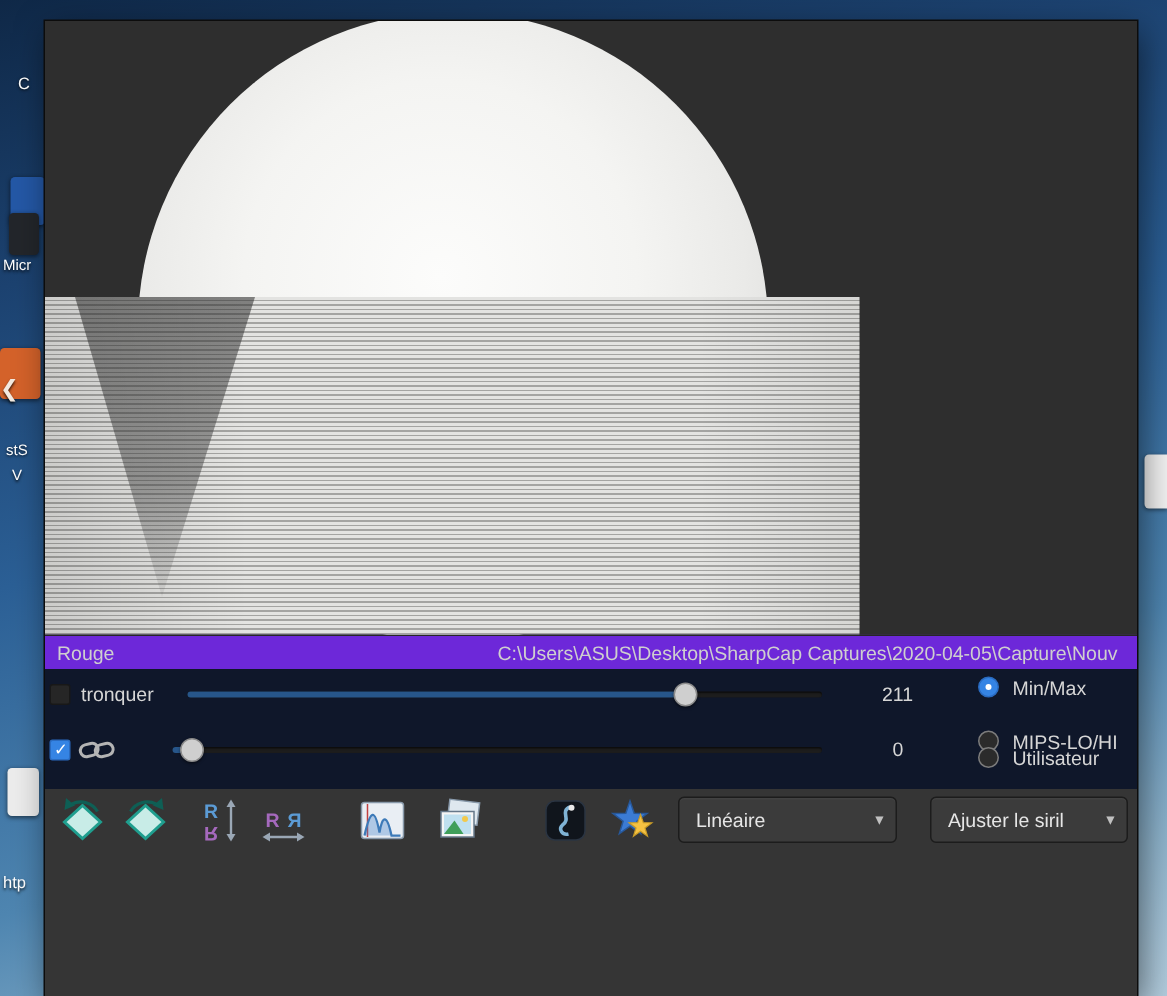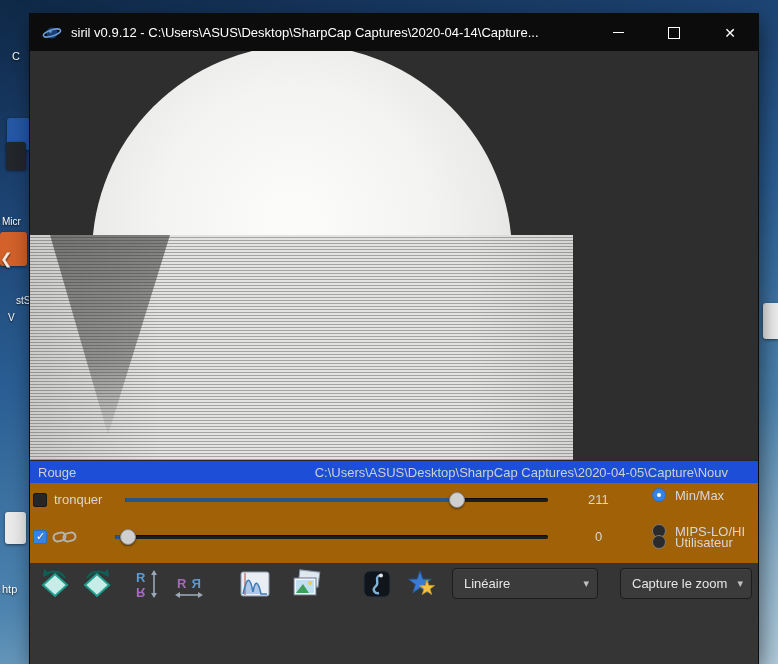--- a/index.html
+++ b/index.html
@@ -28,25 +28,25 @@
   .sun{position:absolute;left:62px;top:-6px;width:420px;height:420px;border-radius:50%;
     background:radial-gradient(circle at 48% 42%, #fcfcfb 0%, #f4f4f2 40%, #eaeae8 62%, #dcdcda 80%, #c6c6c4 92%, #b2b2b0 97%, rgba(170,170,168,0) 100%);}
   .stripes{position:absolute;left:0;top:184px;width:543px;height:225px;
     background:repeating-linear-gradient(180deg,#e3e3e1 0px,#e3e3e1 2px,#a4a4a2 2px,#a4a4a2 3px);}
   .stripes::after{content:"";position:absolute;inset:0;
     background:linear-gradient(90deg,rgba(0,0,0,.10) 0%,rgba(0,0,0,0) 25%,rgba(0,0,0,0) 80%,rgba(0,0,0,.06) 100%);}
   .wedge{position:absolute;left:0;top:0;width:543px;height:225px;
     clip-path:polygon(20px 0px,140px 0px,78px 200px);
     background:linear-gradient(180deg,rgba(45,45,45,.55) 0%,rgba(60,60,60,.45) 55%,rgba(90,90,90,0) 95%);}
   
-  .statusbar{height:22px;background:#1d4ed8;border-top:1px solid #272727;display:flex;align-items:center;
-    justify-content:space-between;color:#cfcfcf;font-size:13px;padding:0 30px 0 8px;flex:none;}
+  .statusbar{height:22px;background:#6d28d9;border-top:1px solid #272727;display:flex;align-items:center;
+    justify-content:space-between;color:#cfcfcf;font-size:13px;padding:0 13px 0 8px;flex:none;}
   .statusbar span{white-space:nowrap;}
   
-  .controls{height:80px;background:#a16207;position:relative;color:#d6d6d6;font-size:13px;flex:none;}
+  .controls{height:80px;background:#0f172a;position:relative;color:#d6d6d6;font-size:13px;flex:none;}
   .checkbox{position:absolute;width:14px;height:14px;background:#262626;border:1px solid #181818;border-radius:2px;box-sizing:border-box;}
   .checkbox.checked{background:#3584e4;border-color:#2a6bc0;}
   .checkbox.checked::after{content:"✓";color:#fff;font-size:11px;position:absolute;left:2px;top:-1px;}
   .lbl{position:absolute;line-height:14px;}
   .track{position:absolute;height:4px;background:#1d1d1d;border-radius:2px;box-shadow:inset 0 1px 1px rgba(0,0,0,.6);}
   .fill{height:4px;background:#27568a;border-radius:2px;}
   .thumb{position:absolute;width:16px;height:16px;border-radius:50%;background:#cfcfcf;border:1px solid #8a8a8a;box-sizing:border-box;box-shadow:0 1px 2px rgba(0,0,0,.5);}
   .val{position:absolute;line-height:14px;}
   .radio-row{position:absolute;left:622px;display:flex;align-items:flex-start;gap:9px;height:14px;}
   .radio{width:14px;height:14px;border-radius:50%;background:#2b2b2b;border:1px solid #7c7c7c;box-sizing:border-box;position:relative;}
@@ -63,49 +63,32 @@
   .puzzle{position:absolute;background:#f2f2f2;border-radius:3px 0 0 3px;box-shadow:0 1px 3px rgba(0,0,0,.5);}
 </style>
 </head>
 <body>
 
 <div class="frame">
 
   <div class="desk-txt" style="left:12px;top:50px;">C</div>
   <div class="desk-ic" style="left:7px;top:118px;width:23px;height:32px;background:#2458a6;"></div>
   <div class="desk-ic" style="left:6px;top:142px;width:20px;height:28px;background:#23262b;"></div>
-  <div class="desk-txt" style="left:2px;top:172px;font-size:10px;margin-top:44px;">Micr</div>
+  <div class="desk-txt" style="left:2px;top:172px;font-size:10px;">Micr</div>
   <div class="desk-ic" style="left:0px;top:232px;width:27px;height:34px;background:#d4622a;"></div>
   <div class="desk-txt" style="left:0px;top:250px;font-size:15px;color:#f3e9df;">❮</div>
-  <div class="desk-txt" style="left:16px;top:295px;font-size:10px;">stS</div>
+  <div class="desk-txt" style="left:4px;top:295px;font-size:10px;">stS</div>
   <div class="desk-txt" style="left:8px;top:312px;font-size:10px;">V</div>
   <div class="desk-ic" style="left:5px;top:512px;width:21px;height:32px;background:#ececec;"></div>
   <div class="desk-txt" style="left:2px;top:583px;font-size:11px;">htp</div>
 
   <div class="puzzle" style="left:763px;top:303px;width:15px;height:36px;"></div>
 
   <div class="window">
 
-    <div class="titlebar">
-      <span class="app-icon">
-        <svg width="20" height="16" viewBox="0 0 20 16">
-          <circle cx="10" cy="8" r="5.5" fill="#1b3f73"></circle>
-          <ellipse cx="10" cy="8" rx="9" ry="3" fill="none" stroke="#6f9fd8" stroke-width="1.4" transform="rotate(-18 10 8)"></ellipse>
-          <circle cx="8.5" cy="6.5" r="1.4" fill="#7fb0e0" opacity="0.7"></circle>
-        </svg>
-      </span>
-      <span class="title">siril v0.9.12 - C:\Users\ASUS\Desktop\SharpCap Captures\2020-04-14\Capture...</span>
-      <span class="cap-btn">
-          <span class="min-glyph"></span>
-        </span>
-      <span class="cap-btn">
-          <span class="max-glyph"></span>
-        </span>
-      <span class="cap-btn">✕</span>
-    </div>
 
 
     <div class="canvas">
       <div class="sun"></div>
       <div class="stripes">
         <div class="wedge"></div>
       </div>
     </div>
 
     <div class="statusbar">
@@ -225,19 +208,19 @@
           <polygon points="14,3 16.8,11.1 25.4,11.3 18.6,16.5 21.1,24.7 14,19.8 6.9,24.7 9.4,16.5 2.6,11.3 11.2,11.1" fill="#3b7bd4" stroke="#27589a" stroke-width="1"></polygon>
           <polygon points="21,12 22.9,17.4 28.6,17.5 24,21 25.7,26.5 21,23.2 16.3,26.5 18,21 13.4,17.5 19.1,17.4" fill="#f5c242" stroke="#c79a27" stroke-width="0.8"></polygon>
         </svg>
       </div>
 
       <div class="dropdown" style="left:422px;width:146px;">
         <span>Linéaire</span>
         <span class="arr">▾</span>
       </div>
       <div class="dropdown" style="left:590px;width:132px;">
-        <span>Capture le zoom</span>
+        <span>Ajuster le siril</span>
         <span class="arr">▾</span>
       </div>
 
     </div>
   </div>
 </div>
 
 </body></html>

